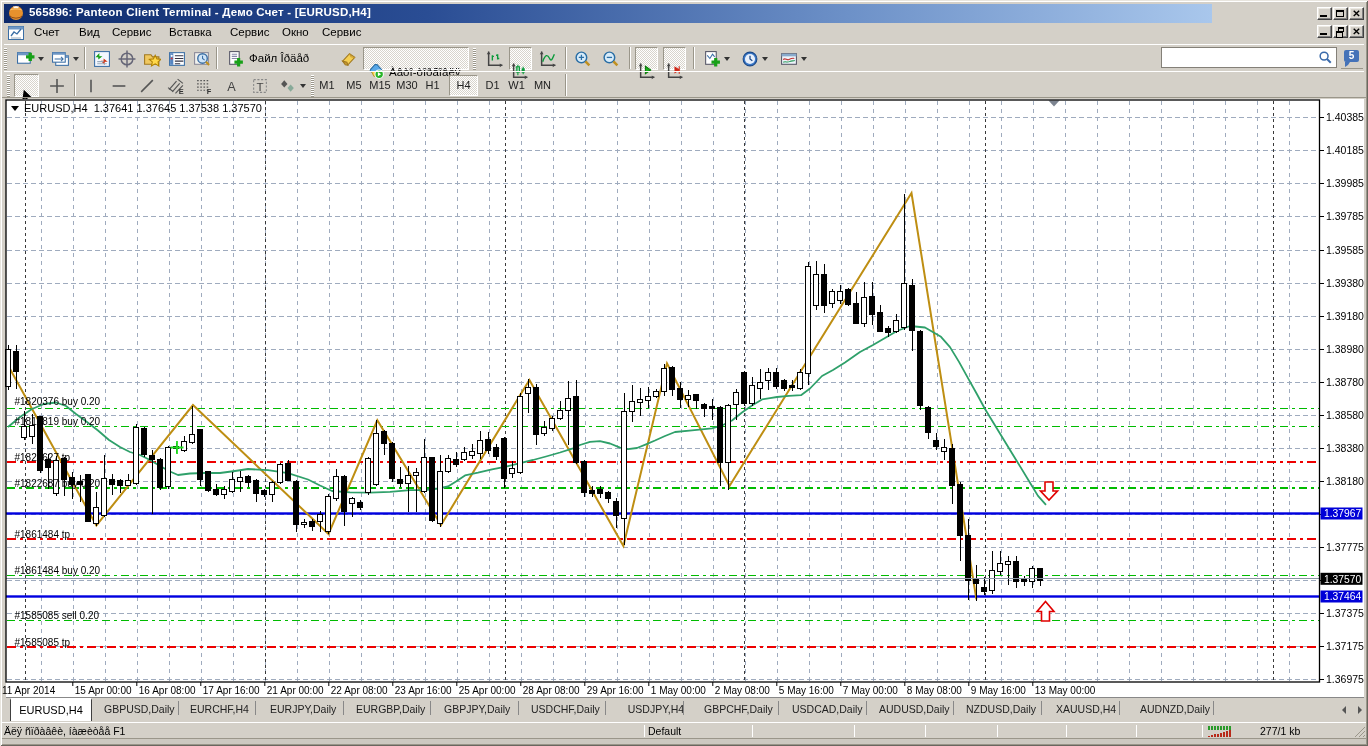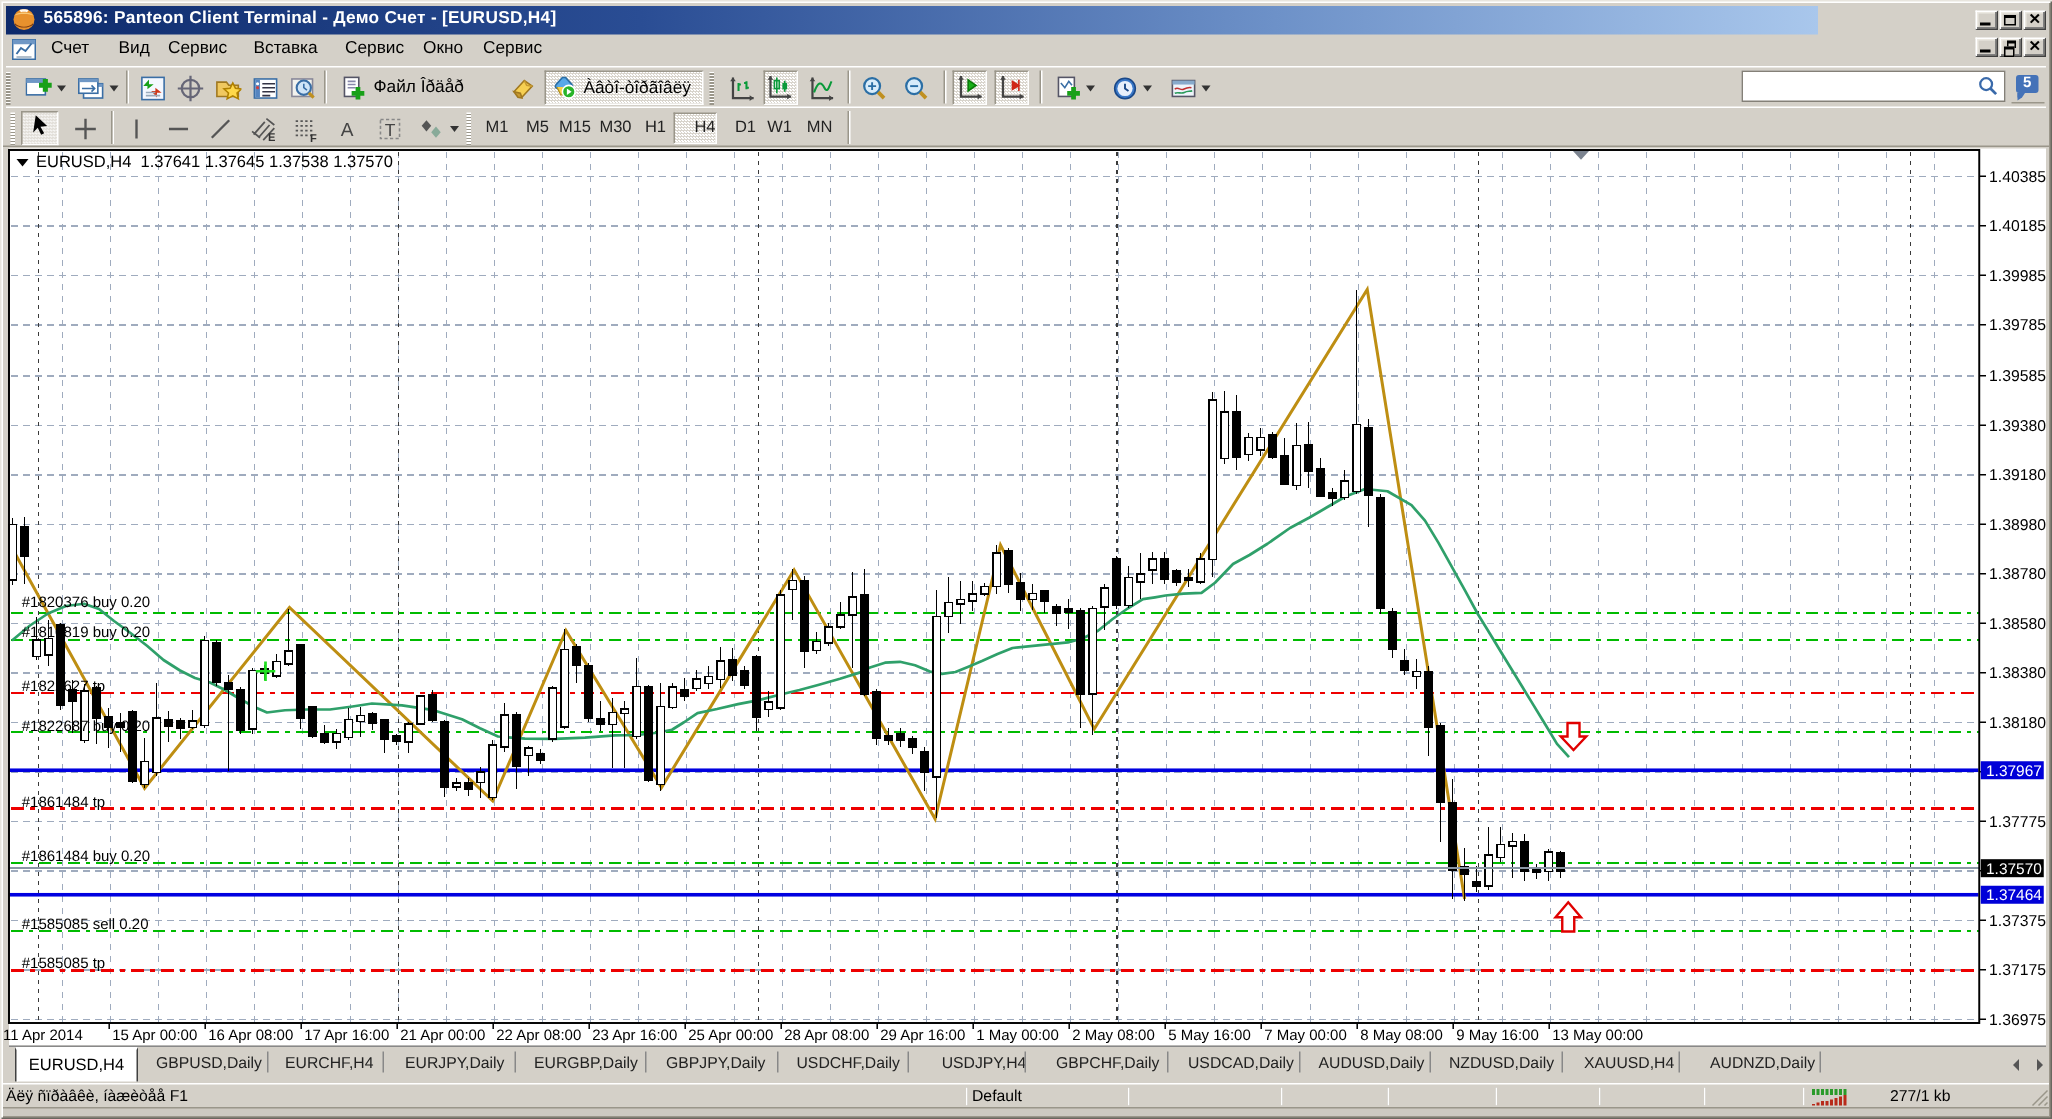--- a/index.html
+++ b/index.html
@@ -12,27 +12,27 @@
 font-size:9px;text-align:center;line-height:12px;font-weight:bold;color:#000}
 .gmin{position:absolute;left:2px;bottom:2px;width:7px;height:2px;background:#000}
 .gmax{position:absolute;left:2px;top:2px;width:8px;height:7px;border:1px solid #000;border-top-width:2px}
 .grst{position:absolute;left:4px;top:1px;width:6px;height:5px;border:1px solid #000;border-top-width:2px;background:#D4D0C8}
 .grst:after{content:"";position:absolute;left:-3px;top:2px;width:5px;height:4px;border:1px solid #000;border-top-width:2px;background:#D4D0C8}
 #menubar{position:absolute;left:4px;top:24px;width:1360px;height:19px;font-size:11.5px}
 .mitem{position:absolute;top:2px;color:#000}
 .toolrow{position:absolute;left:4px;width:1360px;height:26px;border-top:1px solid #fff}
 .tbtn{position:absolute;top:2px;height:23px;width:23px;text-align:center;padding-top:3px}
 .tbtn svg{display:inline-block;vertical-align:top;width:18px;height:18px}
-.pressed{background:repeating-conic-gradient(#ffffff 0 25%,#d8d4cc 0 50%) 0 0/2px 2px;border:1px solid;border-color:#9a968a #fff #fff #9a968a;padding-top:1px}
+.pressed{background:repeating-conic-gradient(#ffffff 0 25%,#d8d4cc 0 50%) 0 0/2px 2px;border:1px solid;border-color:#9a968a #fff #fff #9a968a;padding-top:14px}
 .drop{position:absolute;top:12px;width:0;height:0;border:3.5px solid transparent;border-top:4px solid #333}
 .tsep{position:absolute;width:2px;border-left:1px solid #9a968a;border-right:1px solid #fff}
 .grip{position:absolute;width:3px;background:repeating-linear-gradient(180deg,#fff 0,#fff 1px,#9a968a 1px,#9a968a 2px)}
 .tlbl{position:absolute;top:7px;font-size:11.5px;color:#000}
 .atxt{display:inline-block;vertical-align:top;margin:4px 0 0 4px;font-size:11.5px}
-.tfbtn{position:absolute;top:3px;height:21px;text-align:right;font-size:11px;color:#222;padding-top:4px}
+.tfbtn{position:absolute;top:3px;height:21px;text-align:center;font-size:11px;color:#222;padding-top:4px}
 .tfbtn.pressed{padding-top:3px}
 .search{position:absolute;left:1160px;top:2px;width:176px;height:21px;border:1px solid #848078;background:#fff;outline:none}
 .mag{position:absolute;left:1317px;top:5px}
 .badge5{position:absolute;left:1340px;top:2px;width:22px;height:22px;border-bottom:1px solid #9a968a}
 .b5{margin:3px 0 0 3px;width:15px;height:12px;background:#4472b8;border-radius:2px;color:#fff;
 font-size:10px;font-weight:bold;text-align:center;line-height:12px}
 .b5:after{content:"";position:absolute;left:4px;top:15px;border:2.5px solid transparent;border-top:3.5px solid #4472b8;border-left:3.5px solid #4472b8}
 #tabrow{position:absolute;left:4px;top:698px;width:1360px;height:24px;font-size:11.5px}
 .tababs{position:absolute;top:0}
 .atab{left:6px;width:82px;height:23px;background:#fff;border:1px solid #404040;border-bottom:none;

